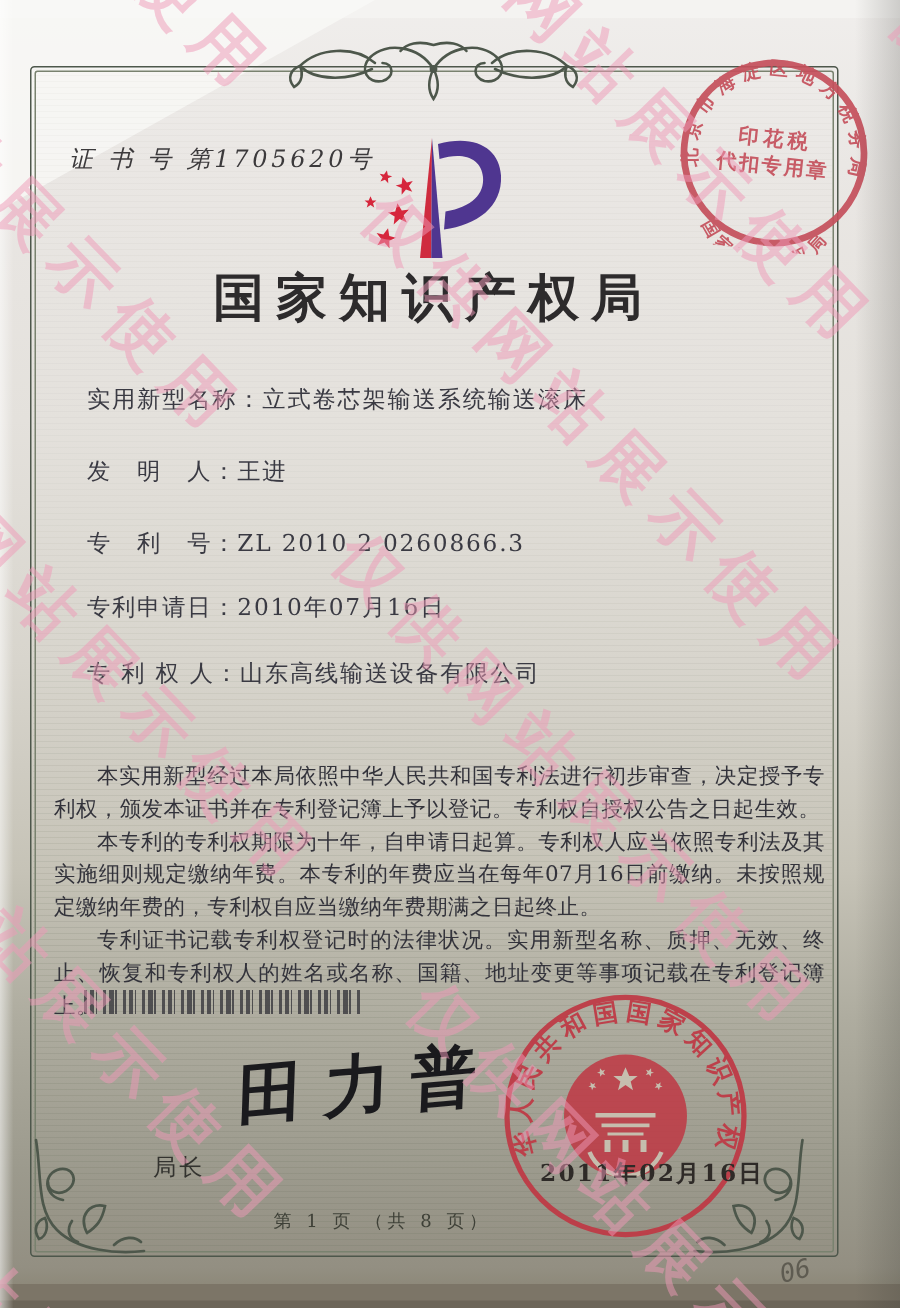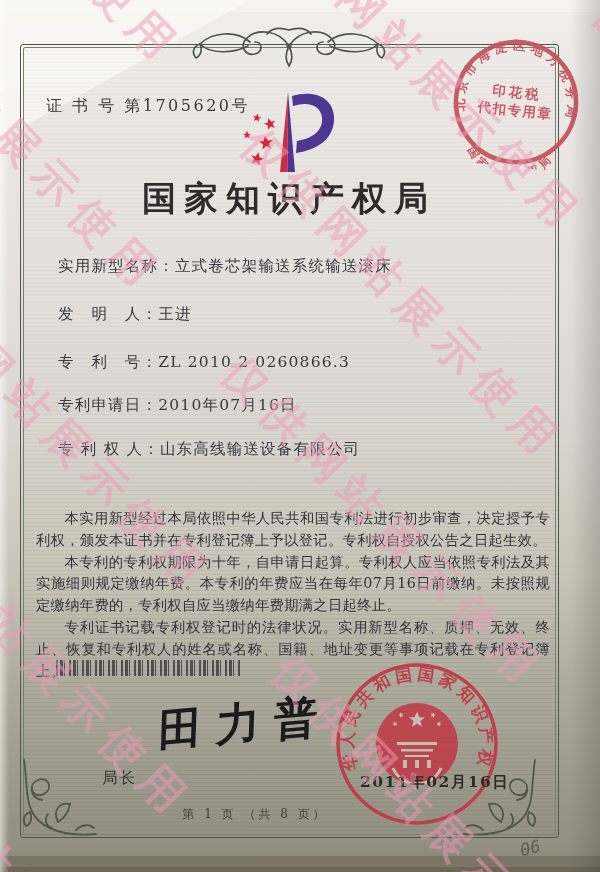--- a/index.html
+++ b/index.html
@@ -19,21 +19,21 @@
   .left-light{position:absolute;left:0;top:0;width:9px;height:872px;
     background:linear-gradient(90deg,rgba(255,255,255,.55),rgba(255,255,255,0));}
   
   .ruling{position:absolute;left:22px;top:46px;width:533px;height:789px;
     background:repeating-linear-gradient(180deg,rgba(88,99,78,.12) 0 1px,rgba(0,0,0,0) 1px 4px);
     -webkit-mask-image:linear-gradient(180deg,rgba(0,0,0,.25) 0 35%,#000 75%);
     mask-image:linear-gradient(180deg,rgba(0,0,0,.25) 0 35%,#000 75%);}
   .frame{position:absolute;left:20px;top:44px;width:537px;height:792px;
     border:1.6px solid #4d574b;border-radius:3px;}
   .frame::after{content:"";position:absolute;inset:2px;border:1px solid #79826f;border-radius:2px;}
-  .cert-no{position:absolute;left:46px;top:96px;font-size:16px;letter-spacing:2.5px;color:#3c3a3c;}
+  .cert-no{position:absolute;left:46px;top:96px;font-size:16px;letter-spacing:2.5px;color:#3c3a3c;font-style:italic;}
   .logo{position:absolute;left:236px;top:86px;}
   .title{position:absolute;left:0;top:176px;width:578px;text-align:center;
     font-family:"DejaVu Sans","Liberation Sans",sans-serif;
     font-size:34px;font-weight:700;letter-spacing:8px;color:#2d2b2c;}
   .field{position:absolute;left:58px;font-size:15.5px;letter-spacing:1.2px;color:#3a3a43;font-weight:500;white-space:nowrap;}
   .body-text{position:absolute;left:36px;top:508px;width:514px;font-size:14.3px;
     line-height:21.8px;letter-spacing:.3px;color:#33333b;text-align:justify;}
   .body-text p{margin:0;text-indent:2em;}
   .barcode{position:absolute;left:56px;top:660px;width:186px;height:16px;opacity:.78;
     background:repeating-linear-gradient(90deg,#34343a 0 2px,rgba(0,0,0,0) 2px 4px,

